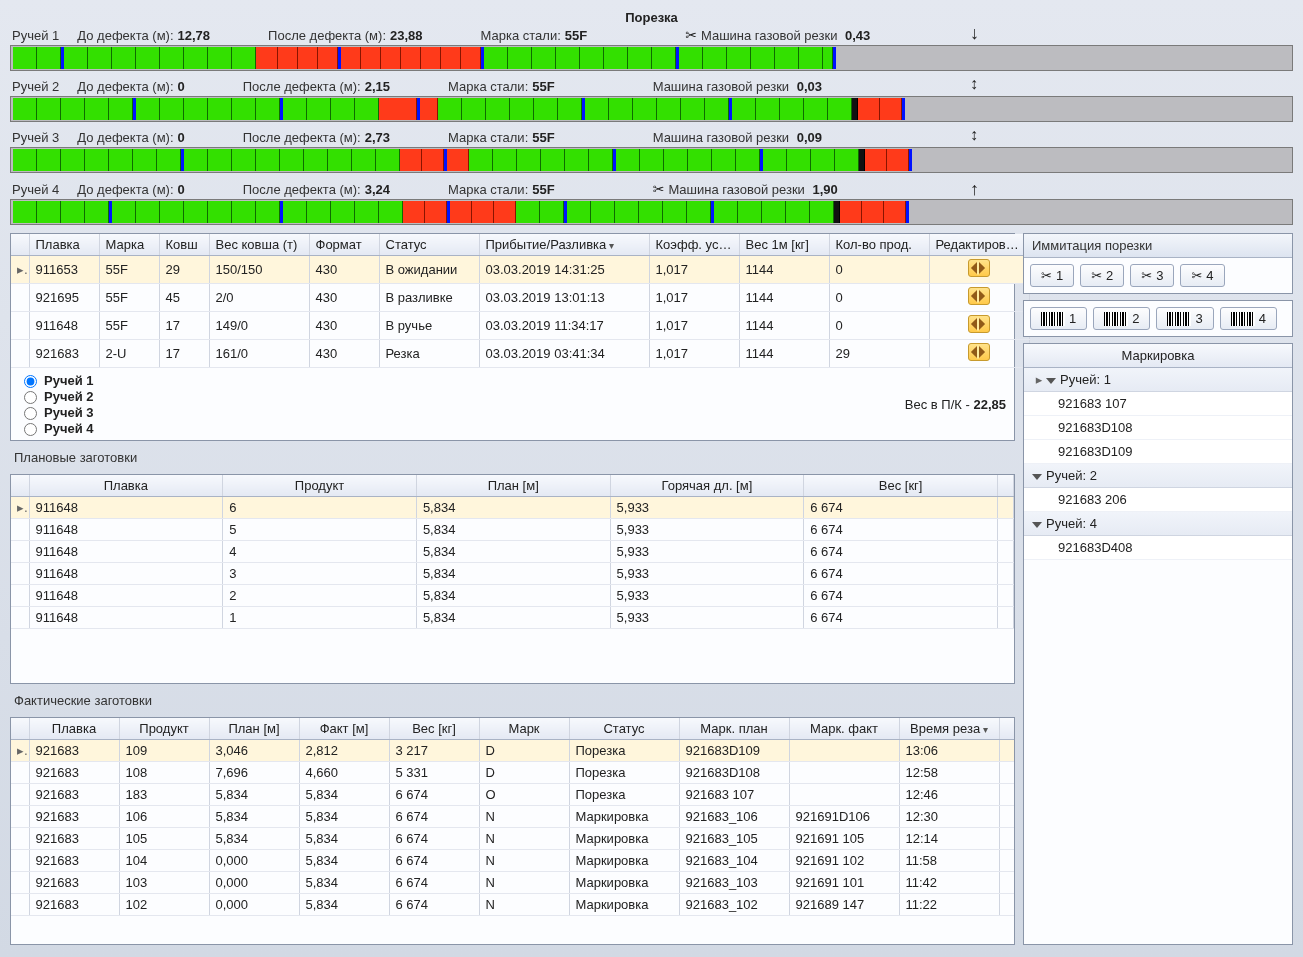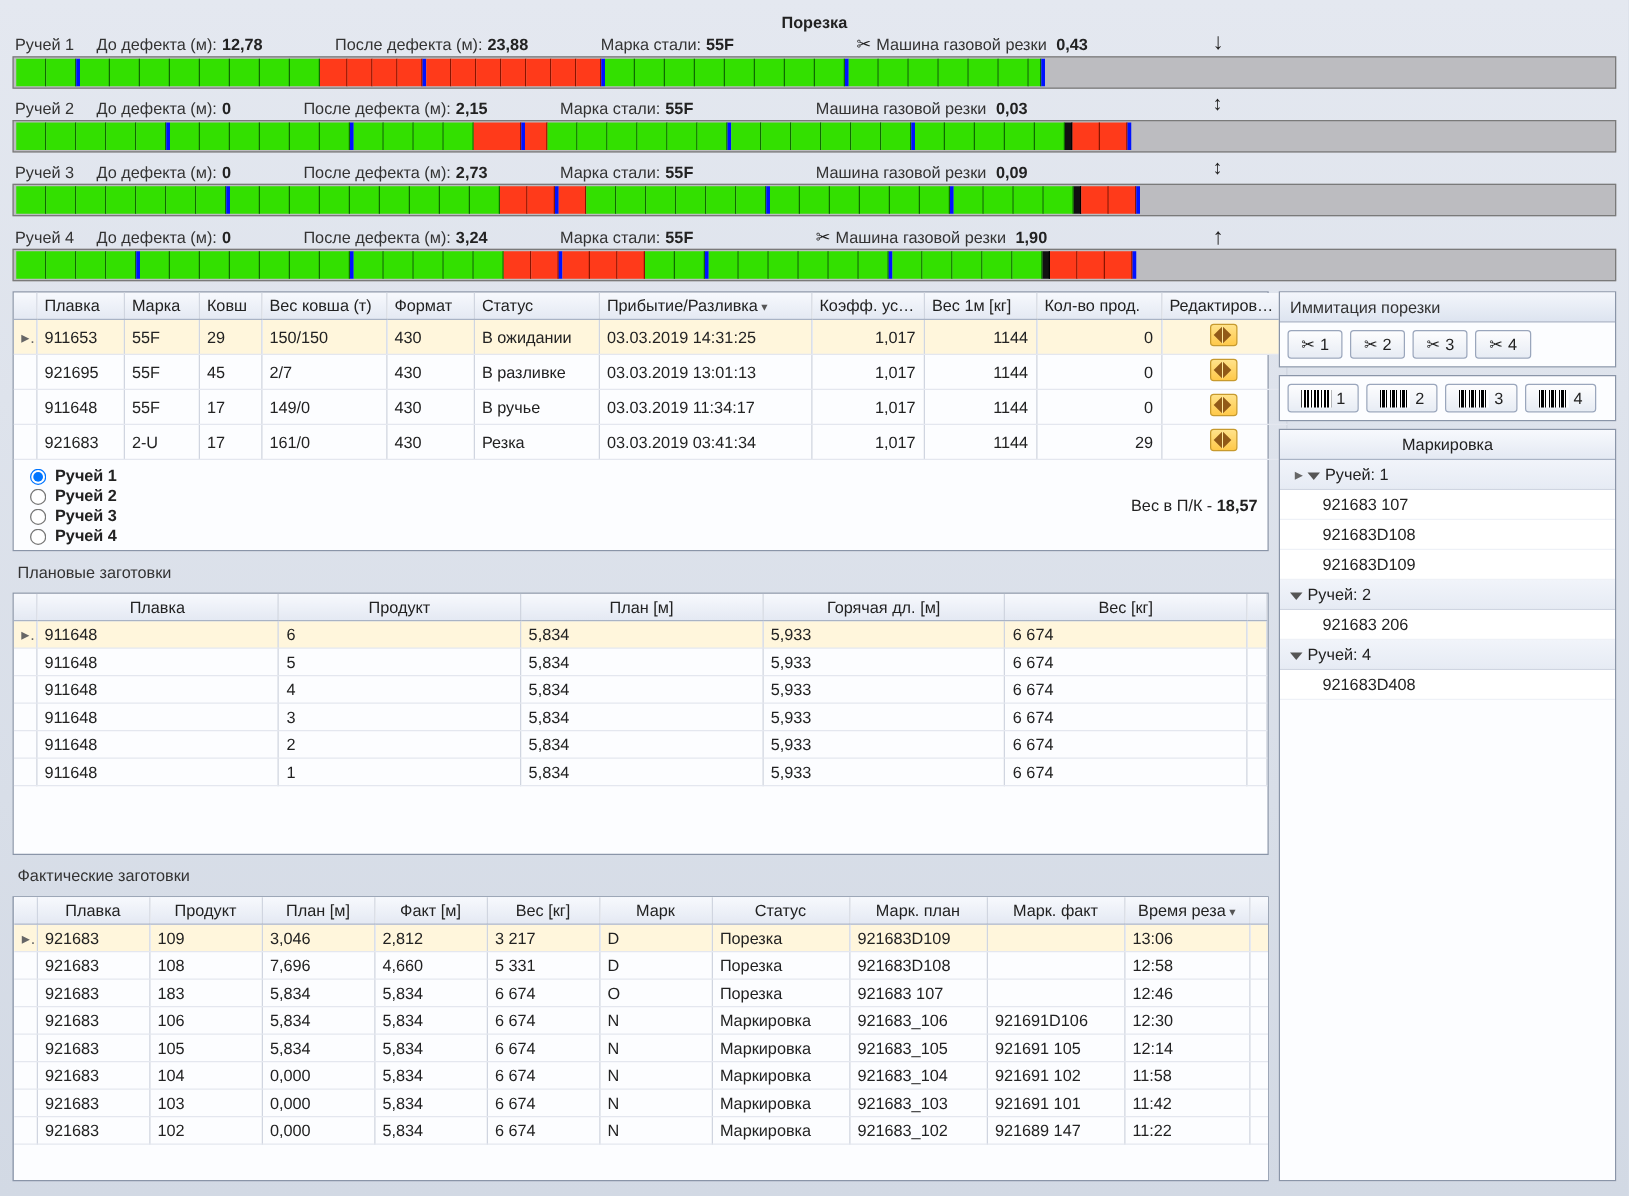--- a/index.html
+++ b/index.html
@@ -25,21 +25,21 @@
   .grid-wrap { display:flex; gap:8px; }
   .left-col { flex:1; display:flex; flex-direction:column; gap:6px; min-width:0;}
   .right-col { width:270px; display:flex; flex-direction:column; gap:6px;}
   .panel { border:1px solid #8a95a8; background:#fcfdff; }
   .panel-header { background:linear-gradient(#f3f6fb,#dde4f0); border-bottom:1px solid #a9b3c5; padding:4px 8px; font-size:13px; color:#333;}
   table { border-collapse:collapse; width:100%; table-layout:fixed;}
   th, td { border-right:1px solid #d0d5e0; border-bottom:1px solid #e4e7ef; padding:3px 6px; font-size:13px; text-align:left; white-space:nowrap; overflow:hidden; text-overflow:ellipsis;}
   th { background:linear-gradient(#f7f9fd,#e4e9f3); border-bottom:1px solid #a9b3c5; font-weight:normal; color:#222;}
   tr.sel td { background:#fff6dc;}
   .rowmarker { width:18px; text-align:center; color:#666;}
-  .num { text-align:right; }
+  .num { }
   .center { text-align:center; }
   .edit-btn { display:inline-block; width:22px; height:18px; background:linear-gradient(#ffe28a,#ffc94a); border:1px solid #c79a2e; border-radius:3px; position:relative;}
   .edit-btn::after{ content:""; position:absolute; left:4px; top:3px; width:10px; height:10px; background:linear-gradient(135deg,#915a18 0 45%,#ffec9f 45% 55%, #915a18 55% 100%); transform:rotate(-45deg); }
   .radio-row { display:flex; align-items:center; gap:18px; padding:4px 8px; }
   .radio-row label { display:flex; align-items:center; gap:4px; font-weight:bold;}
   .radio-row .spacer { flex:1;}
   .btn { display:inline-flex; align-items:center; gap:4px; background:linear-gradient(#fdfdfe,#e7ecf4); border:1px solid #9aa6bc; border-radius:3px; padding:3px 10px; font-size:13px; cursor:pointer;}
   .btn-row { display:flex; gap:6px; padding:6px;}
   .barcode { display:inline-block; width:24px; height:14px; background:repeating-linear-gradient(90deg,#000 0 1px,#fff 1px 2px,#000 2px 4px,#fff 4px 5px,#000 5px 6px,#fff 6px 8px); border:0;}
   .tree-panel { flex:1; }
@@ -398,21 +398,21 @@
                 <td class="num">1,017</td>
                 <td class="num">1144</td>
                 <td class="num">0</td>
                 <td class="center"><span class="edit-btn"></span></td>
               </tr>
               <tr>
                 <td class="rowmarker"></td>
                 <td class="">921695</td>
                 <td class="">55F</td>
                 <td class="">45</td>
-                <td class="">2/7</td>
+                <td class="">2/0</td>
                 <td class="">430</td>
                 <td class="">В разливке</td>
                 <td class="">03.03.2019 13:01:13</td>
                 <td class="num">1,017</td>
                 <td class="num">1144</td>
                 <td class="num">0</td>
                 <td class="center"><span class="edit-btn"></span></td>
               </tr>
               <tr>
                 <td class="rowmarker"></td>
@@ -445,21 +445,21 @@
             </tbody>
         </table>
         <div class="radio-row">
           <span id="radios">
               <label><input type="radio" name="strand" checked="" style=""> Ручей 1</label>
               <label><input type="radio" name="strand" style=""> Ручей 2</label>
               <label><input type="radio" name="strand" style=""> Ручей 3</label>
               <label><input type="radio" name="strand" style=""> Ручей 4</label>
             </span>
           <span class="spacer"></span>
-          <span><span>Вес в П/К -</span> <span class="wlabel">18,57</span></span>
+          <span><span>Вес в П/К -</span> <span class="wlabel">22,85</span></span>
         </div>
       </div>
 
       <div class="section-title">Плановые заготовки</div>
       <div class="panel planned scroll-y">
         <table>
           <colgroup>
               <col style="width:18px">
               <col>
               <col>

